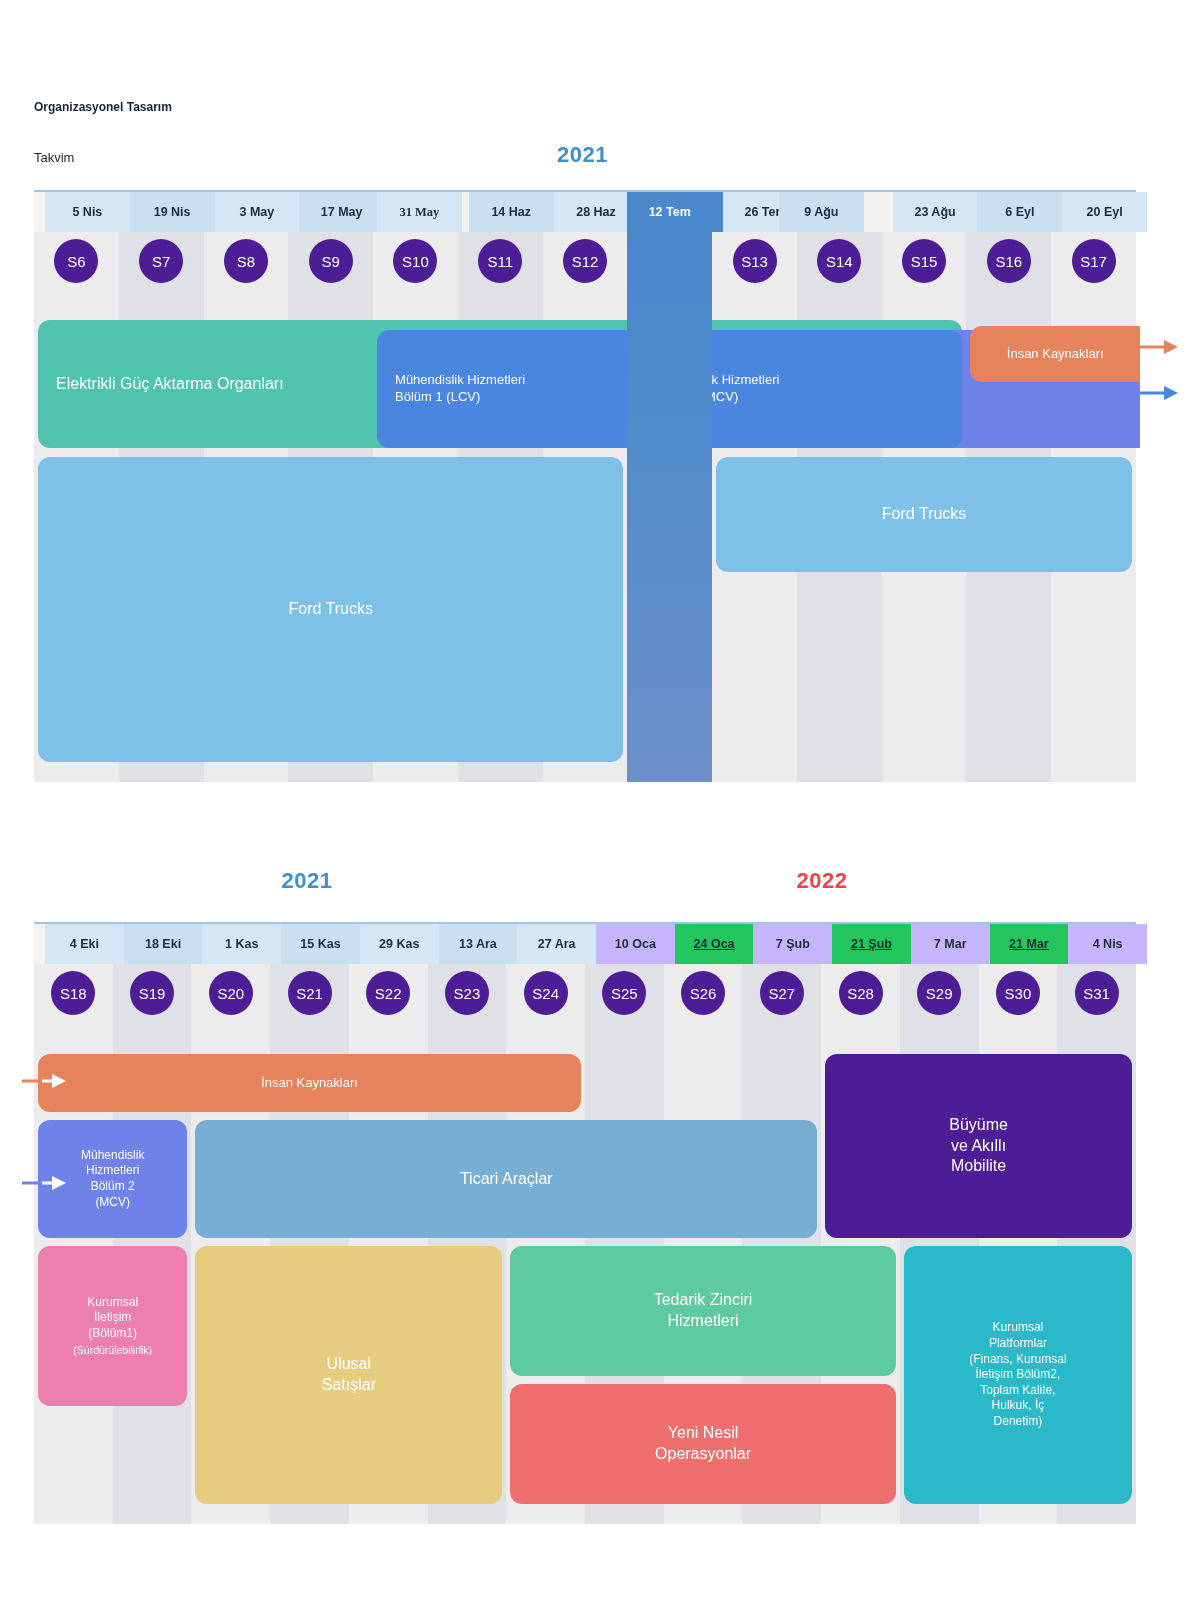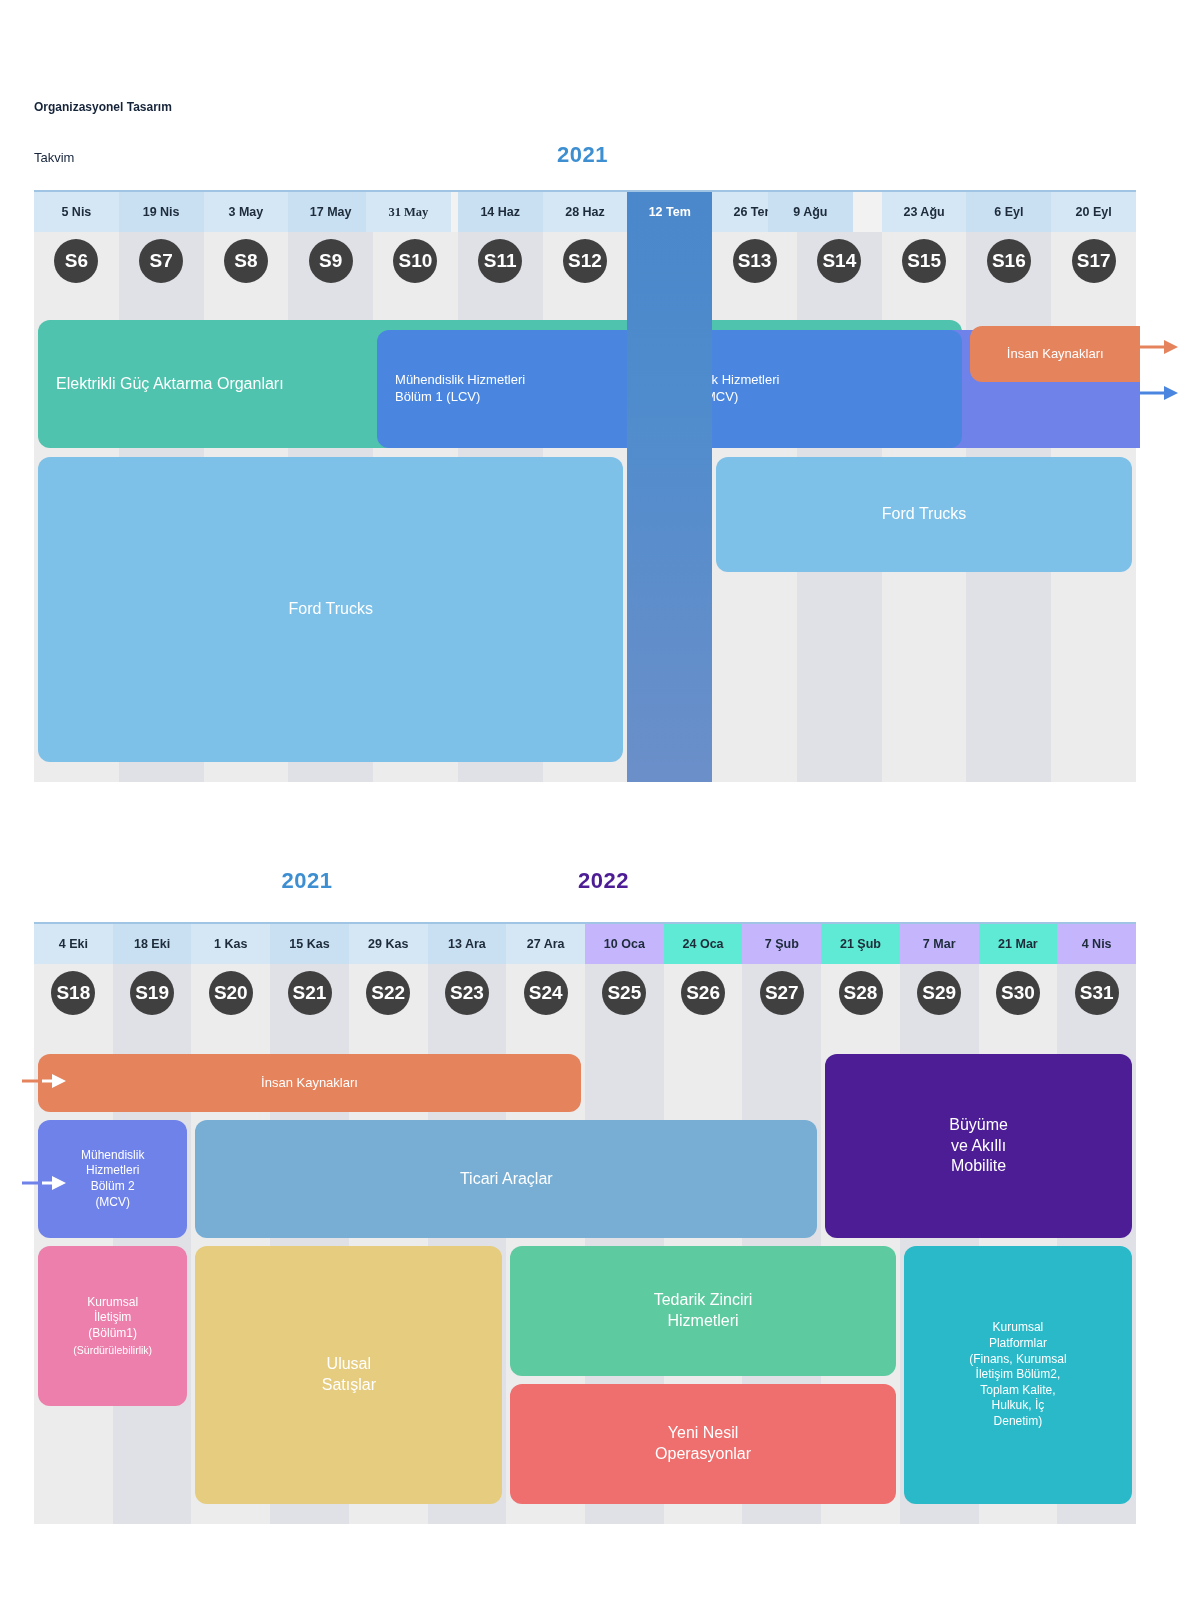--- a/index.html
+++ b/index.html
@@ -20,35 +20,35 @@
   .takvim-label{
     position:absolute;left:34px;top:150px;font-size:13px;color:#16243a;font-weight:500;
   }
 
   
   .chart{position:absolute;background:#f2f2f2;border-top:2px solid #9fc4e4;}
   .yr{position:absolute;font-size:22px;font-weight:600;letter-spacing:.5px;}
   .hdr-cell{
     position:absolute;top:0;height:40px;
     display:flex;align-items:center;justify-content:center;
-    font-size:12.5px;font-weight:600;color:#1d2b3a;
+    font-size:12.5px;font-weight:600;color:#1d2b3a;margin-left:11px;
   }
   .hdr-cell.y2021{background:#d5e6f5;}
-  .hdr-cell.y2022{background:#5eead4;}
+  .hdr-cell.y2022{background:#22c55e;text-decoration:underline;}
   .hdr-cell.alt2021{background:#c9e0f3;}
   .hdr-cell.alt2022{background:#c4b5fd;}
   .hdr-cell.current{background:#4a87cb;color:#fff;}
 
   .stripe{position:absolute;top:40px;}
   .stripe.a{background:#ececec;}
   .stripe.b{background:#e0e1e6;}
   .sprint{
     position:absolute;width:44px;height:44px;border-radius:50%;
-    background:#404040;color:#fff;display:flex;align-items:center;justify-content:center;
-    font-size:19px;font-weight:700;
+    background:#4c1d95;color:#fff;display:flex;align-items:center;justify-content:center;
+    font-size:15px;font-weight:400;
   }
 
   .nowcol{
     position:absolute;top:0;
     background:linear-gradient(180deg,#4a87cb 0%,#4f8ccd 35%,#6b8fc9 100%);
     z-index:6;pointer-events:none;
   }
   .nowcol .nowlabel{
     position:absolute;left:0;top:0;width:100%;height:40px;
     display:flex;align-items:center;justify-content:center;
@@ -142,21 +142,21 @@
       </div>
       <div class="bar center big" style="left: 682.154px; width: 415.846px; top: 265px; height: 115px; background: rgb(126, 193, 232); z-index: 3;">
         <span class="lbl">Ford Trucks</span>
       </div>
       <div class="nowcol" style="left: 593.385px; width: 84.7692px; height: 590px;">
         <div class="nowlabel">12 Tem</div>
       </div>
     </div>
 
   <div class="yr" style="left:34px;top:868px;width:546px;text-align:center;color:#3d8fd1;">2021</div>
-  <div class="yr" style="left:578px;top:868px;width:556px;text-align:left;color:#4c1d95;">2022</div>
+  <div class="yr" style="left:544px;top:868px;width:556px;text-align:center;color:#ef4444;">2022</div>
 
   <div class="chart" id="chart2" style="left:34px;top:922px;width:1102px;height:600px;">
       <div class="stripe a" style="left: 0px; width: 78.7143px; height: 560px;"></div>
       <div class="stripe b" style="left: 78.7143px; width: 78.7143px; height: 560px;"></div>
       <div class="stripe a" style="left: 157.429px; width: 78.7143px; height: 560px;"></div>
       <div class="stripe b" style="left: 236.143px; width: 78.7143px; height: 560px;"></div>
       <div class="stripe a" style="left: 314.857px; width: 78.7143px; height: 560px;"></div>
       <div class="stripe b" style="left: 393.571px; width: 78.7143px; height: 560px;"></div>
       <div class="stripe a" style="left: 472.286px; width: 78.7143px; height: 560px;"></div>
       <div class="stripe b" style="left: 551px; width: 78.7143px; height: 560px;"></div>

